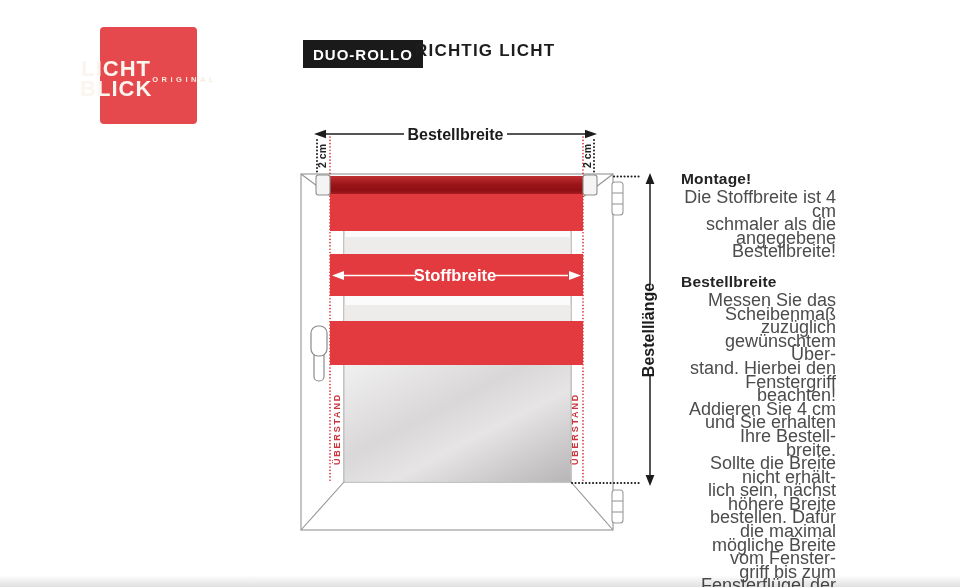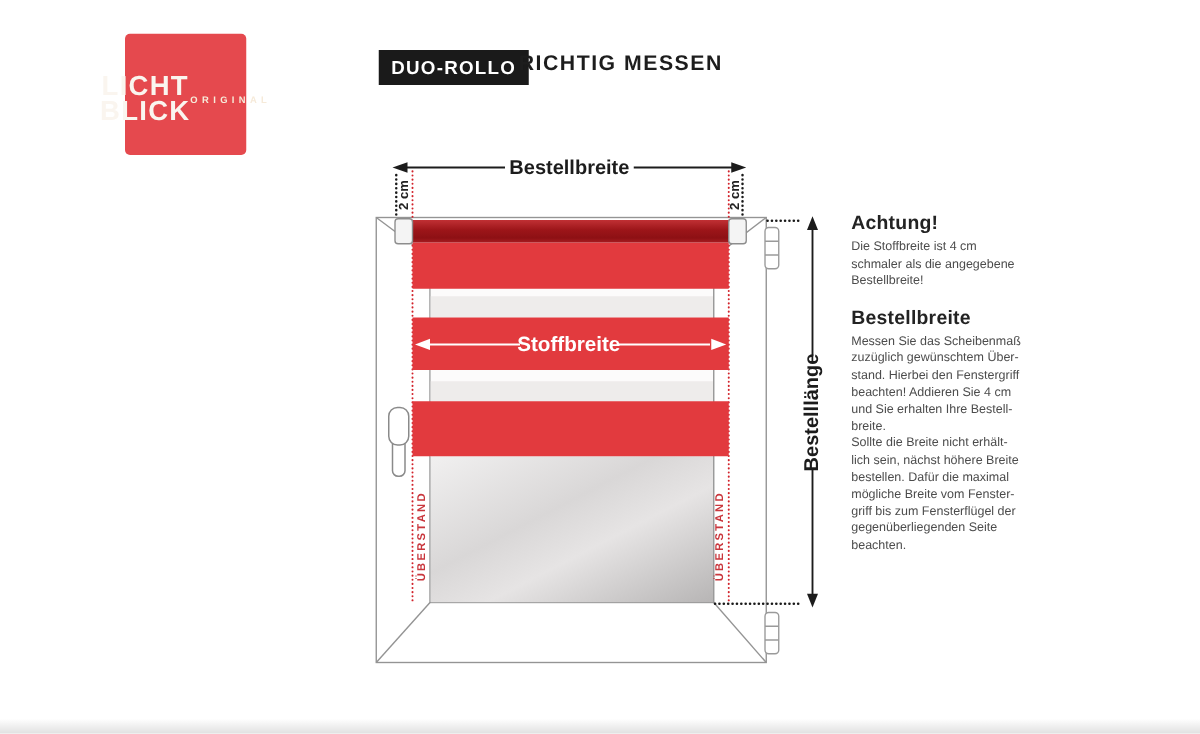--- a/index.html
+++ b/index.html
@@ -46,22 +46,22 @@
   
   .diagram { position: absolute; left: 270px; top: 115px; width: 400px; height: 430px; }
 
   
   .info { position: absolute; left: 681px; top: 169px; width: 155px; }
   .info h3 {
     font-size: 15.5px; line-height: 19px; margin: 0 0 3px;
     color: #232323; letter-spacing: 0.2px;
   }
   .info p {
-    font-size: 10px; line-height: 13.6px; margin: 0 0 13px;
-    color: #4c4c4c; white-space: pre-line;
+    font-size: 18px; line-height: 13.6px; margin: 0 0 13px;
+    color: #4c4c4c; white-space: pre-line; text-align: right;
   }
 
   .bottom-shade {
     position: absolute; left: 0; right: 0; bottom: 0; height: 12px;
     background: linear-gradient(180deg, rgba(0,0,0,0) 0%, rgba(0,0,0,0.12) 100%);
   }
 
   svg text { font-family: "Liberation Sans", sans-serif; }
 </style>
 </head>
@@ -69,21 +69,21 @@
 
 <div class="stage">
 
   <div class="logo">
     <div class="logo-name">LICHT
 BLICK</div>
     <div class="logo-sub">ORIGINAL</div>
   </div>
 
   <div class="badge">DUO-ROLLO</div>
-  <div class="title">RICHTIG MESSEN</div>
+  <div class="title">RICHTIG LICHT</div>
 
   <div class="diagram">
     <svg width="400" height="430" viewBox="0 0 400 430">
       <defs>
         <linearGradient id="tubeGrad" x1="0" y1="0" x2="0" y2="1">
           <stop offset="0" stop-color="#c03034"></stop>
           <stop offset="0.45" stop-color="#9c1519"></stop>
           <stop offset="0.8" stop-color="#8d1014"></stop>
           <stop offset="1" stop-color="#a81b20"></stop>
         </linearGradient>
@@ -176,21 +176,21 @@
         <text transform="rotate(-90 380 215)" x="380" y="215" text-anchor="middle" dominant-baseline="middle" font-size="16" font-weight="bold" fill="#1c1c1c">Bestelllänge</text>
       </g>
 
       <text transform="rotate(-90 68 314)" x="68" y="314" text-anchor="middle" dominant-baseline="middle" font-size="9" font-weight="bold" letter-spacing="1.8" fill="#c9363c">ÜBERSTAND</text>
       <text transform="rotate(-90 306 314)" x="306" y="314" text-anchor="middle" dominant-baseline="middle" font-size="9" font-weight="bold" letter-spacing="1.8" fill="#c9363c">ÜBERSTAND</text>
     </svg>
   </div>
 
   <div class="info">
     <section>
-      <h3>Achtung!</h3>
+      <h3>Montage!</h3>
       <p>Die Stoffbreite ist 4 cm
 schmaler als die angegebene
 Bestellbreite!</p>
     </section>
     <section>
       <h3>Bestellbreite</h3>
       <p>Messen Sie das Scheibenmaß
 zuzüglich gewünschtem Über-
 stand. Hierbei den Fenstergriff
 beachten! Addieren Sie 4 cm

